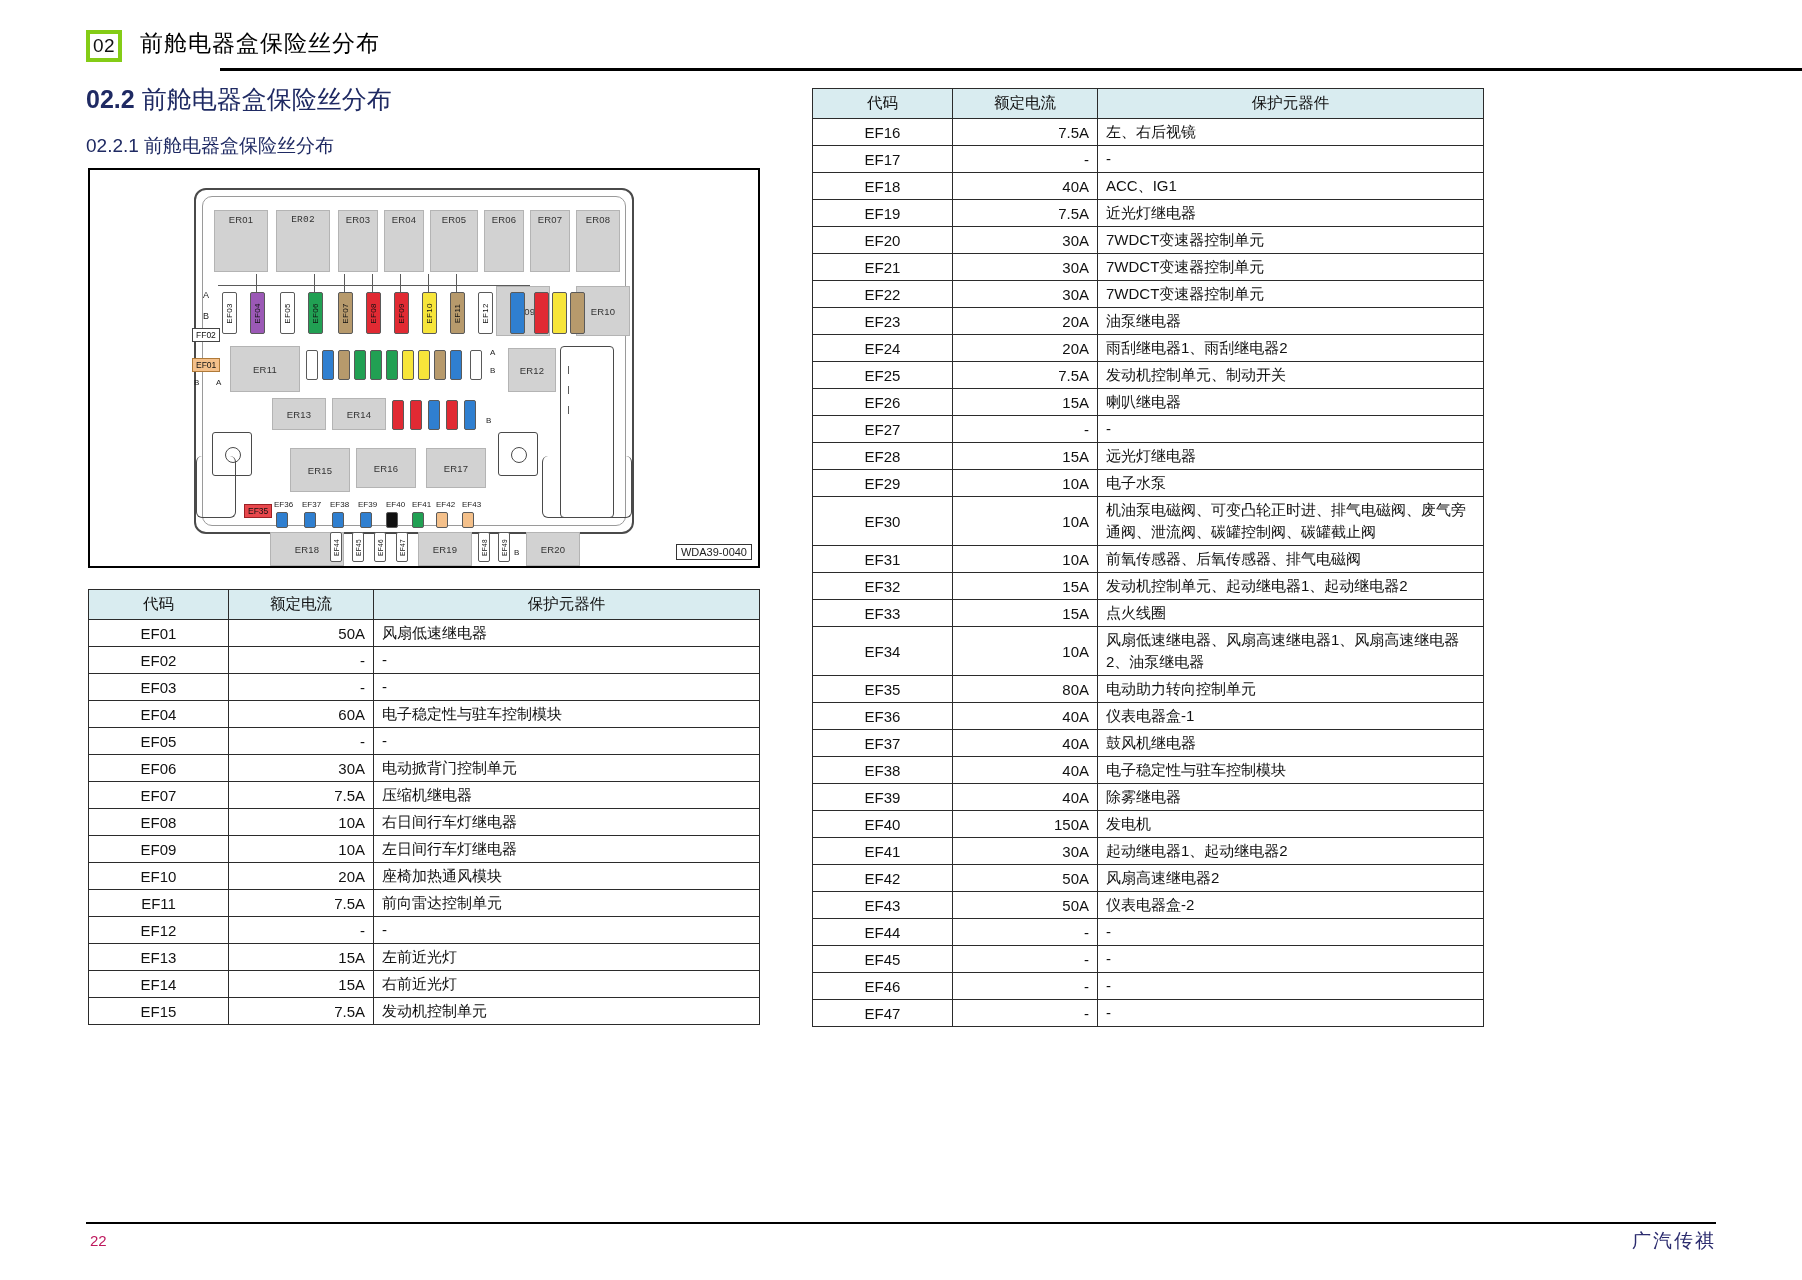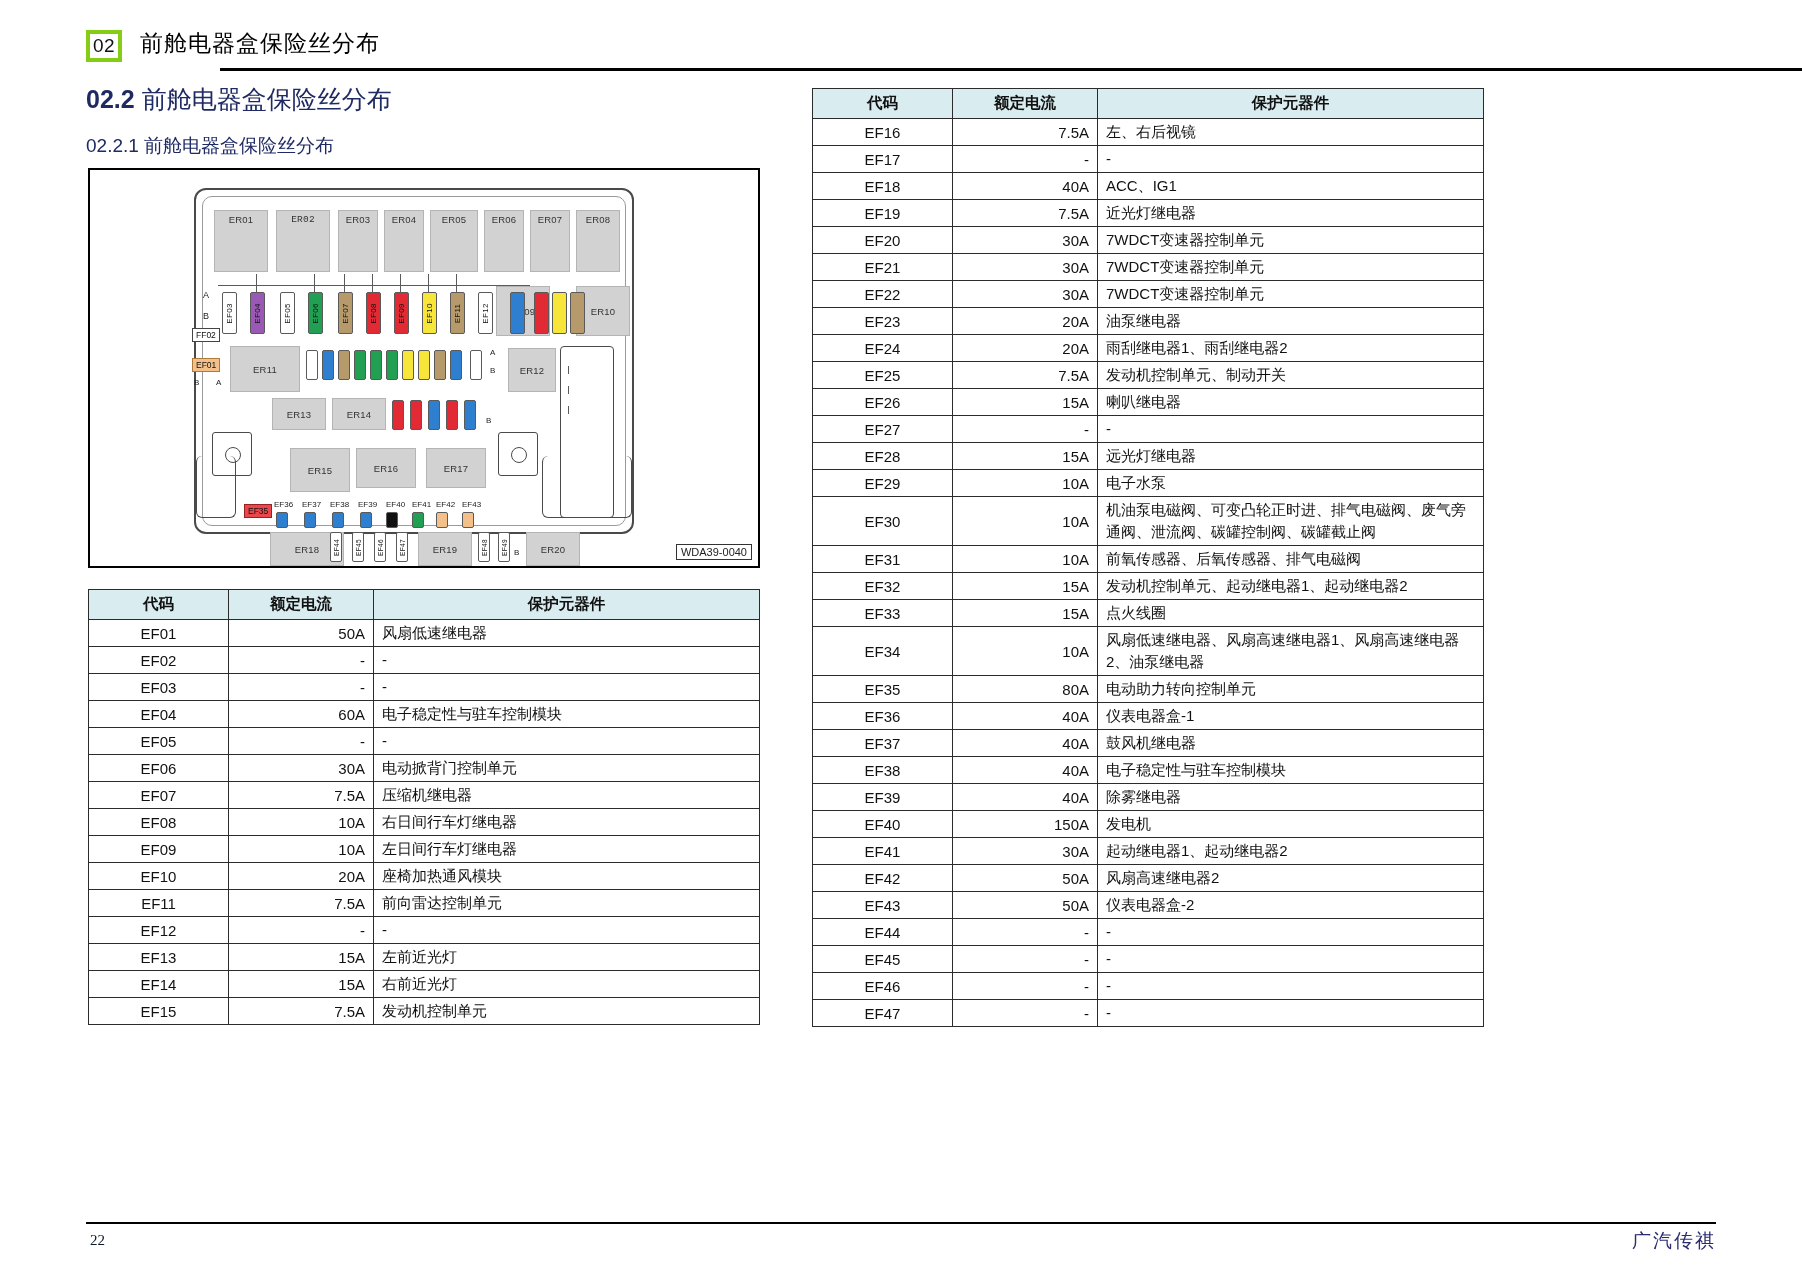--- a/index.html
+++ b/index.html
@@ -126,21 +126,21 @@
     background:#fff;
   }
   table.fuse-table th, table.fuse-table td {
     border: 1px solid #2b2b2b;
     padding: 0 8px;
     color: #111;
   }
   table.fuse-table thead th {
     background: #d9ecf0;
     text-align: center;
-    font-weight: bold;
+    font-weight: normal;
     height: 30px;
     font-size: 15.5px;
   }
   table.fuse-table td.c-code { text-align:center; }
   table.fuse-table td.c-amp  { text-align:right; }
   table.fuse-table td.c-desc { text-align:left; }
   table.fuse-table tbody tr { height: 27px; }
   table.fuse-table tbody tr.tall { height: 49px; }
   .desc-line { display:block; line-height: 1.45; }
 
@@ -153,21 +153,21 @@
   #left-table-wrap table, #right-table-wrap table { width:100%; }
 
   .col-code { width: 140px; }
   .col-amp  { width: 145px; }
 
   
   .footer-rule {
     position:absolute; left:86px; top:1222px; width:1630px; height:2px; background:#000;
   }
   .page-num {
-    position:absolute; left:90px; top:1232px; font-size:15px; color:#0f172a;font-family:Liberation Serif, serif;
+    position:absolute; left:90px; top:1232px; font-size:15px; color:#be185d;
   }
   .brand {
     position:absolute; right:86px; top:1228px; font-size:19px; color:#2b2b6e; letter-spacing:2px;
   }
 </style>
 </head>
 <body>
 
 <div class="page-header">
   <div class="chap-badge">02</div>

